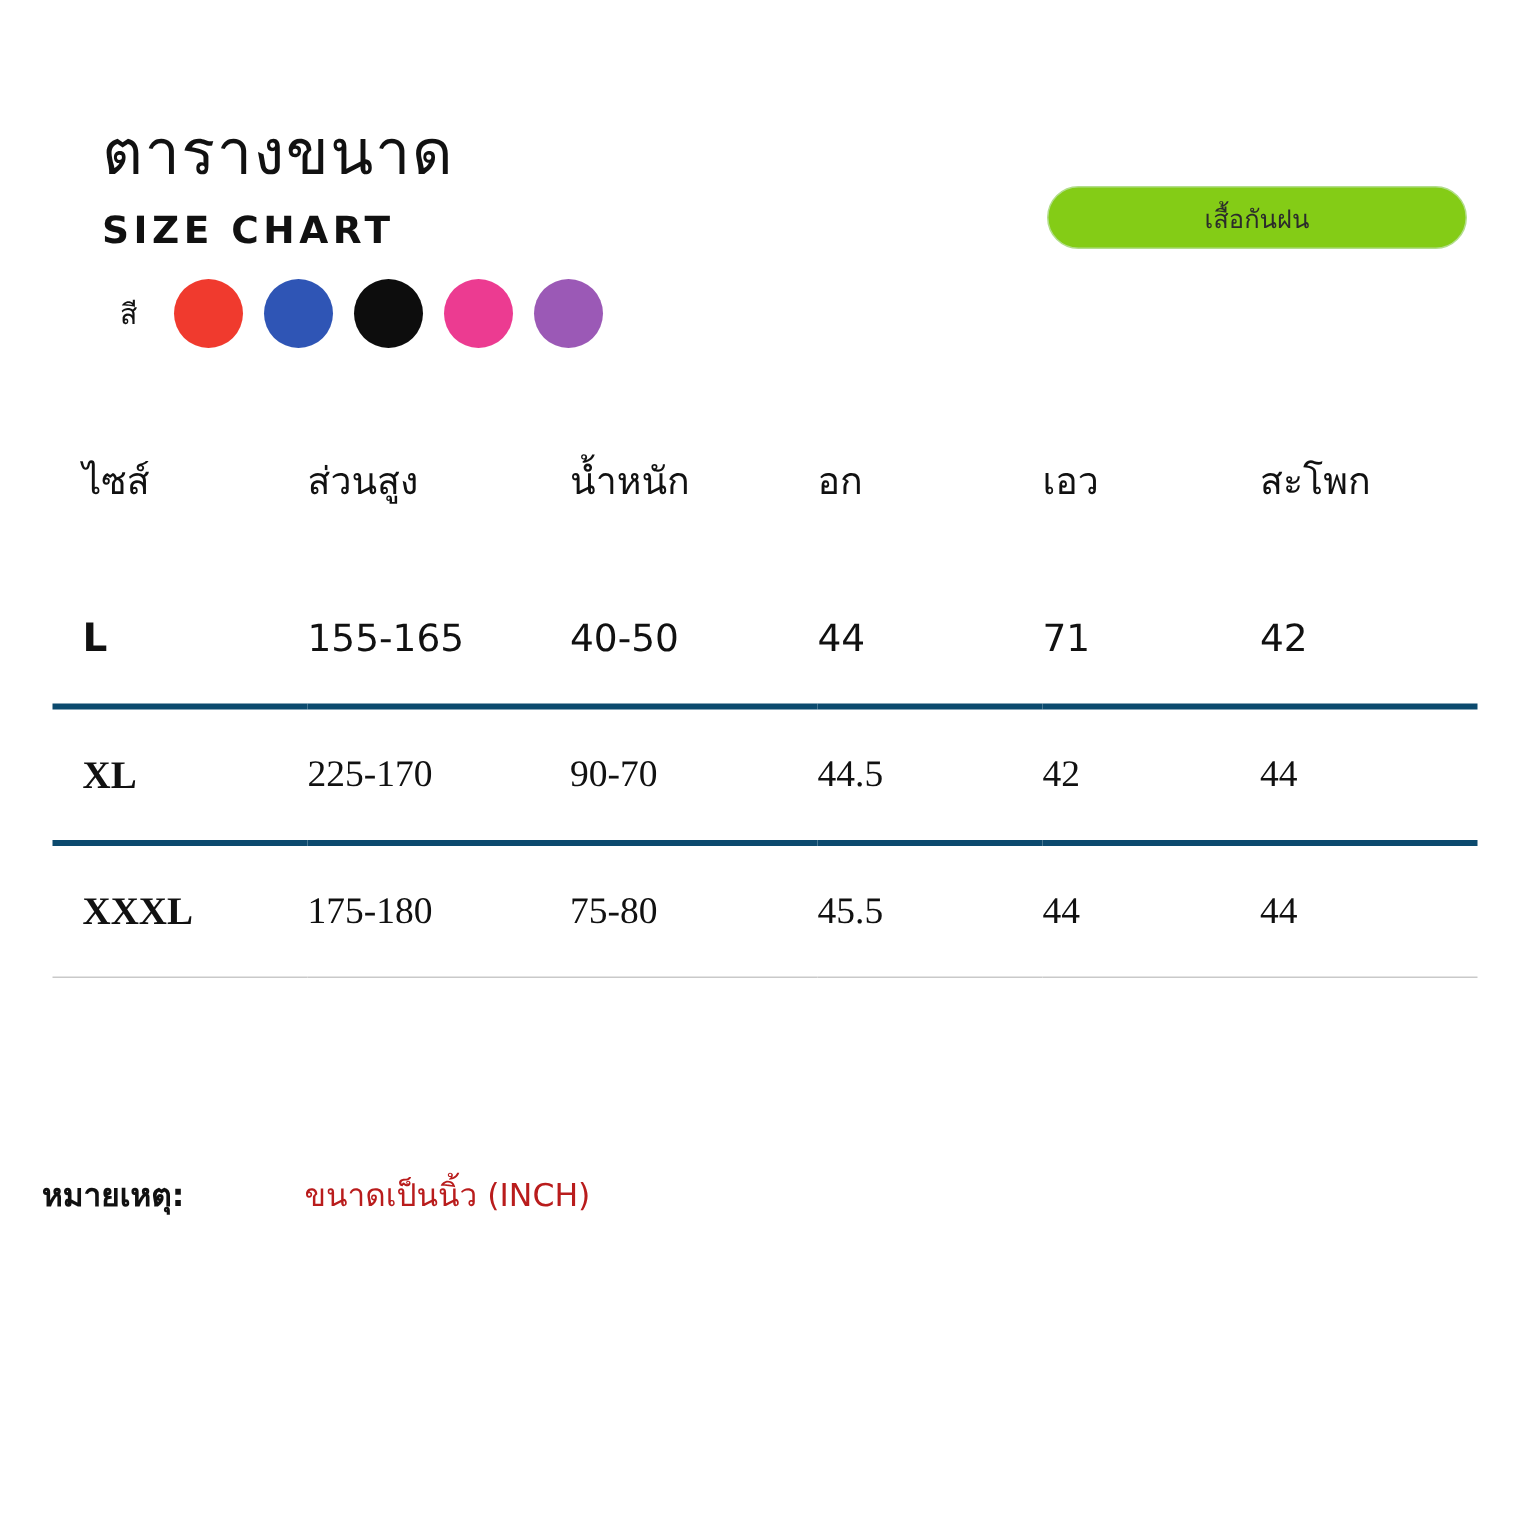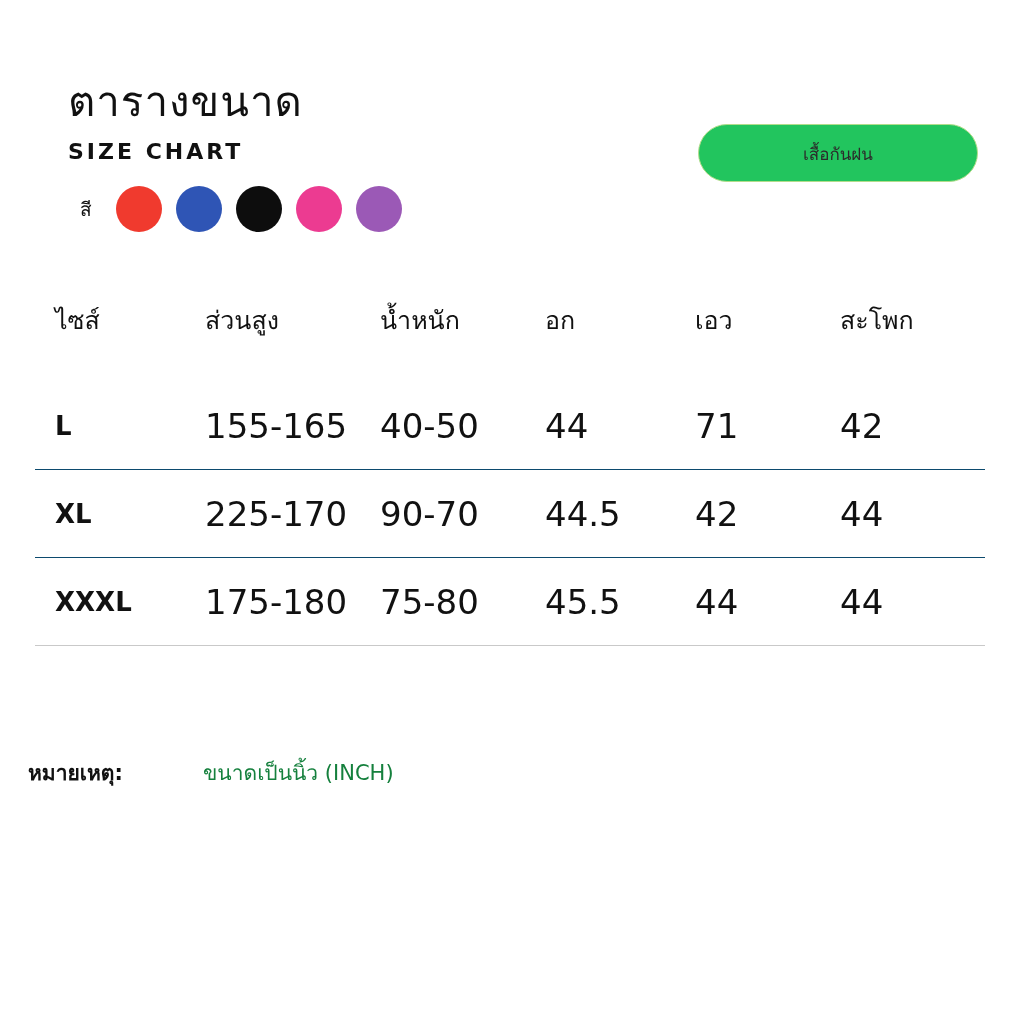--- a/index.html
+++ b/index.html
@@ -35,34 +35,34 @@
     font-size: 42px;
     font-weight: 400;
     letter-spacing: 1px;
     line-height: 1.1;
     color: #111111;
     margin: 0;
     font-family: "DejaVu Sans", "Liberation Sans", sans-serif;
   }
   .title-en {
     margin-top: 14px;
-    font-size: 22px;
+    font-size: 25px;
     font-weight: 700;
     letter-spacing: 3px;
     color: #111111;
   }
 
   .badge {
     position: absolute;
     top: 45px;
     right: 0;
     width: 280px;
-    height: 58px;
+    height: 42px;
     border-radius: 30px;
-    background: #22c55e;
+    background: #84cc16;
     border: 1px solid #b2dd8b;
     display: flex;
     align-items: center;
     justify-content: center;
     font-size: 17px;
     color: #2b2b2b;
     box-sizing: border-box;
   }
 
   
@@ -107,64 +107,65 @@
     font-size: 25px;
     padding-bottom: 42px;
     color: #111;
     font-weight: 400;
   }
   thead th.col-size {
     text-align: left;
     padding-left: 20px;
   }
   tbody td {
-    font-size: 34px;
+    font-size: 25px;
     height: 87px;
     vertical-align: middle;
     color: #111;
   }
   tbody td.col-size {
     text-align: left;
     padding-left: 20px;
     font-weight: 700;
     font-size: 26px;
   }
   tbody tr + tr td {
-    border-top: 1px solid #0c4a6e;
+    border-top: 4px solid #0c4a6e;
+    font-family: Liberation Serif, serif;
   }
   tbody tr:last-child td {
     border-bottom: 1px solid #c9c9c9;
   }
 
   
   col.c1 { width: 170px; }
   col.c2 { width: 175px; }
   col.c3 { width: 165px; }
   col.c4 { width: 150px; }
   col.c5 { width: 145px; }
   col.c6 { width: 145px; }
 
   
   .note {
     position: absolute;
-    top: 756px;
+    top: 780px;
     left: 28px;
     width: 950px;
     display: flex;
     align-items: flex-end;
   }
   .note-label {
     font-size: 21px;
     font-weight: 700;
     color: #111;
     width: 175px;
   }
   .note-value {
     font-size: 21px;
-    color: #15803d;
+    color: #b91c1c;
   }
 </style>
 </head>
 <body>
 
 <div class="page">
 
   <div class="header">
     <div class="title-th">ตารางขนาด</div>
     <div class="title-en">SIZE CHART</div>

